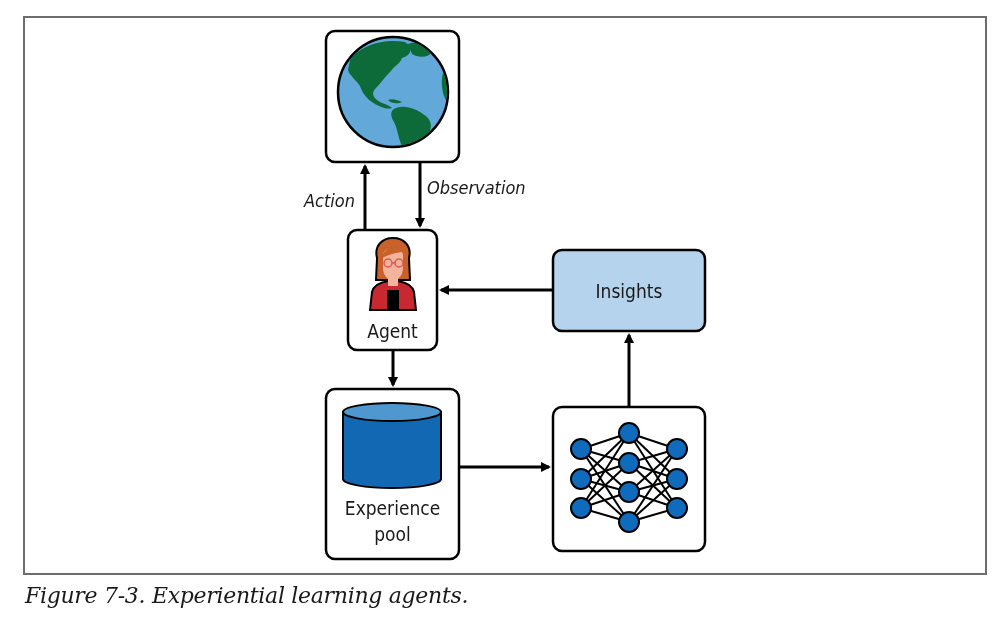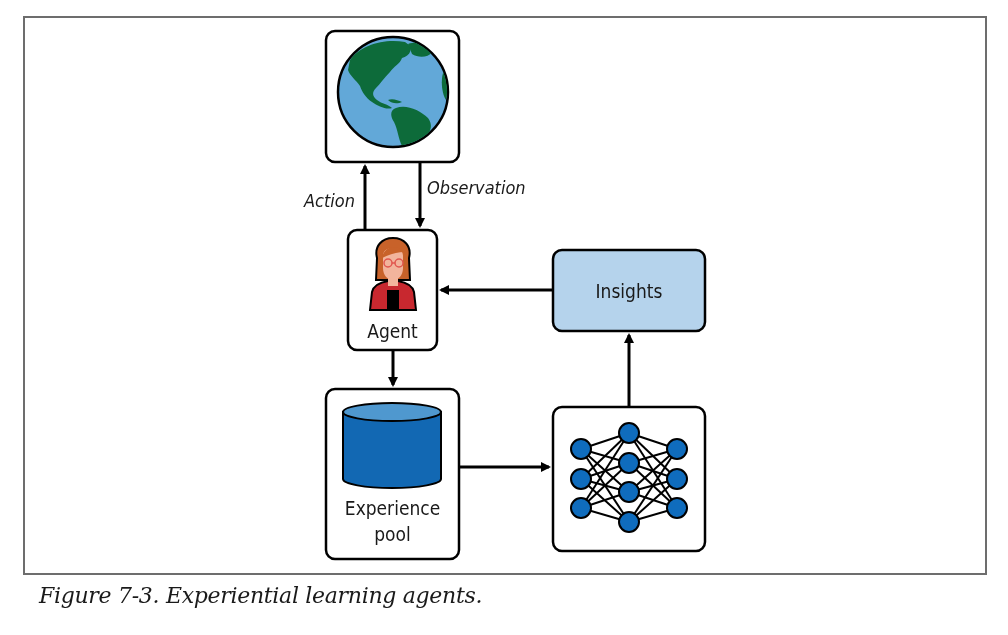--- a/index.html
+++ b/index.html
@@ -1,20 +1,20 @@
 <!DOCTYPE html>
 <html><head>
 <meta charset="utf-8">
 <style>
   html, body { margin:0; padding:0; background:#ffffff; }
   body { width:1008px; height:635px; position:relative; overflow:hidden; font-family:"DejaVu Sans", sans-serif; }
   #frame { position:absolute; left:23px; top:16px; width:964px; height:559px; border:2px solid #6d6d6d; box-sizing:border-box; }
   svg#diagram { position:absolute; left:0; top:0; }
   .label { font-family:"DejaVu Sans Condensed","DejaVu Sans", sans-serif; fill:#1a1a1a; }
-  #caption { position:absolute; left:39px; top:583px; font-family:"DejaVu Serif", serif; font-style:italic; font-size:22px; color:#1a1a1a; letter-spacing:-0.3px; }
+  #caption { position:absolute; left:25px; top:583px; font-family:"DejaVu Serif", serif; font-style:italic; font-size:22px; color:#1a1a1a; letter-spacing:-0.3px; }
 </style>
 </head>
 <body>
 
 <div id="frame"></div>
 
 <svg id="diagram" width="1008" height="635" viewBox="0 0 1008 635">
   <defs>
     <marker id="ah" markerWidth="10" markerHeight="10" refX="8" refY="5" orient="auto" markerUnits="userSpaceOnUse">
       <path d="M0,0 L10,5 L0,10 Z" fill="#000"></path>

